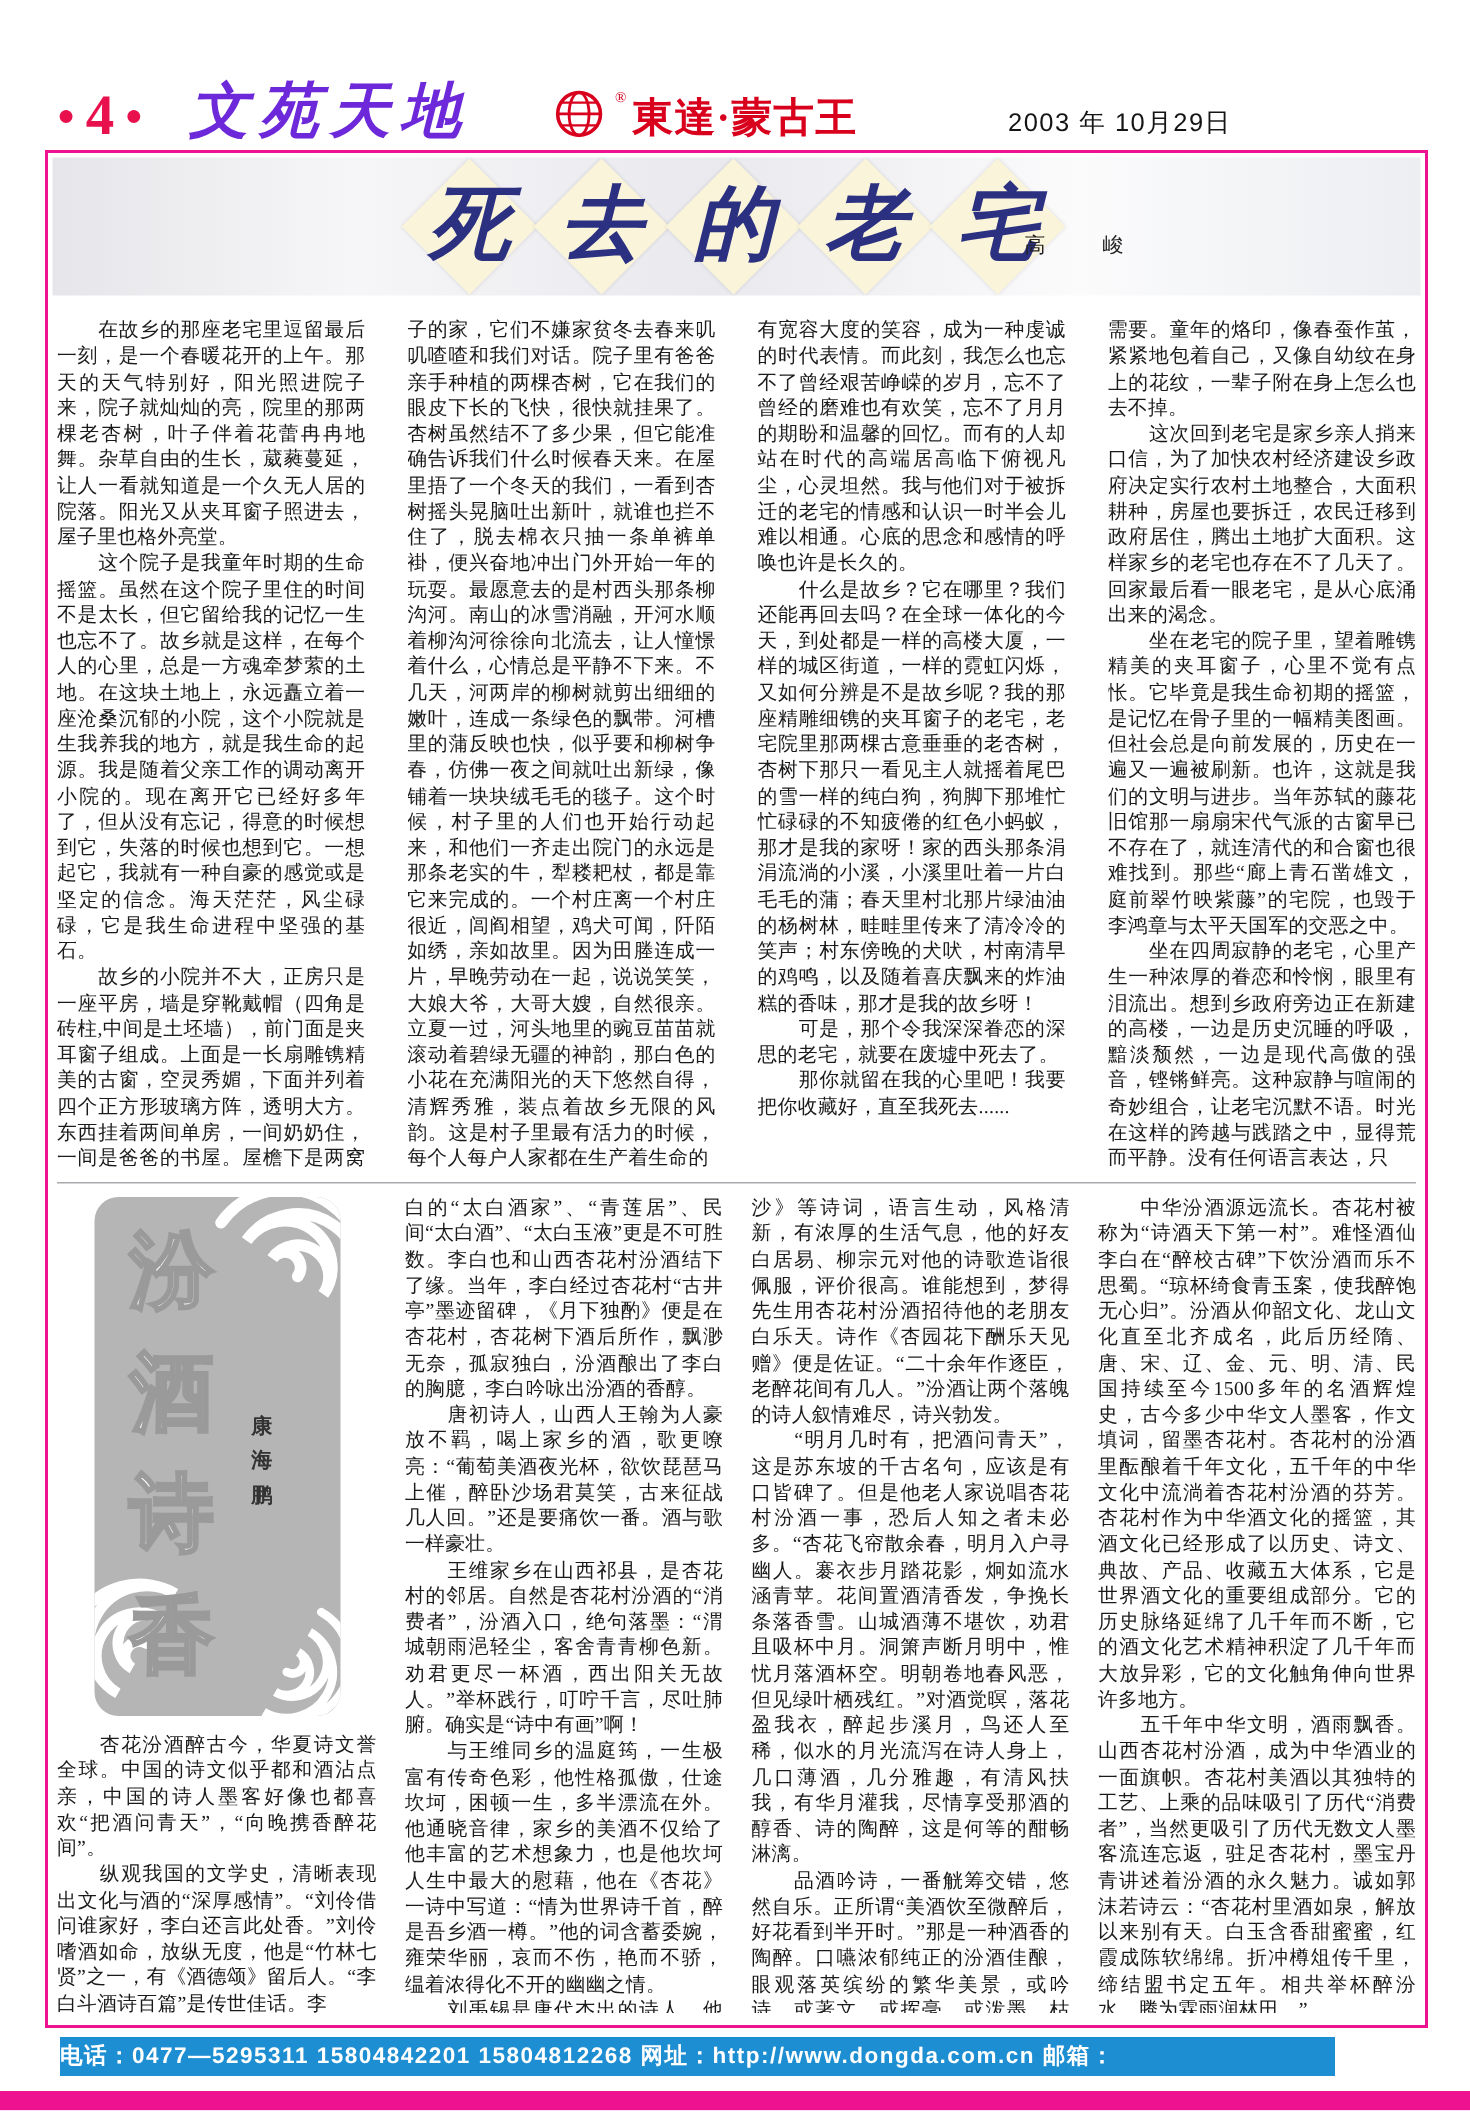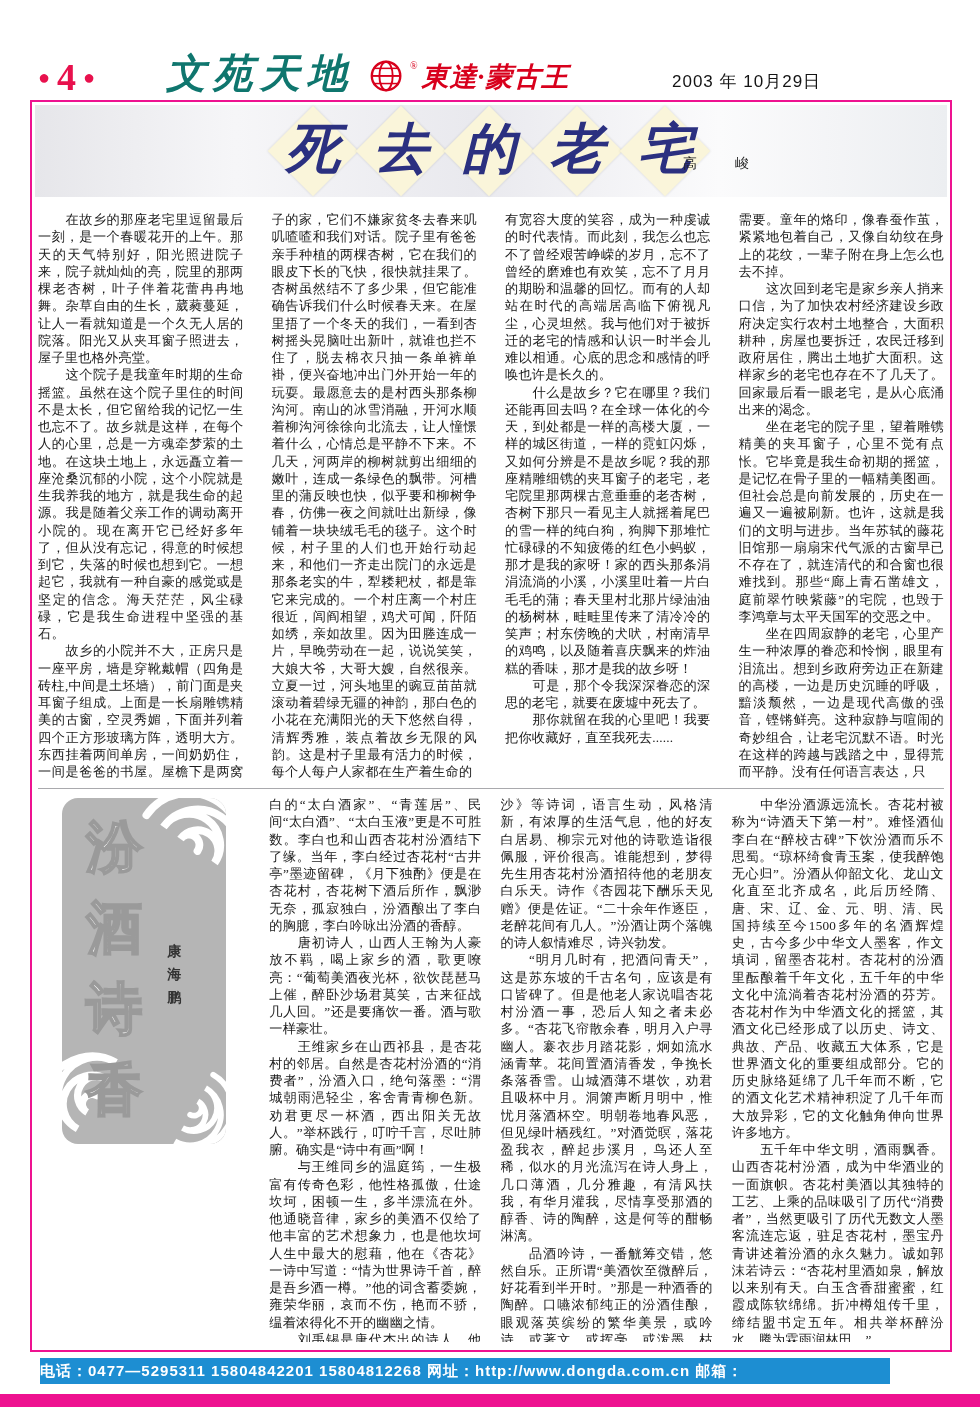--- a/index.html
+++ b/index.html
@@ -3,24 +3,24 @@
 <meta charset="utf-8">
 <style>
   html,body{margin:0;padding:0;background:#fff;}
   .page{position:relative;width:980px;height:1407px;background:#fff;overflow:hidden;
         font-family:"Liberation Serif","DejaVu Serif",serif;}
   
   .hdr-pagenum{position:absolute;left:38px;top:58px;color:#e8114d;display:flex;align-items:center;gap:7px;}
   .hdr-pagenum .dot{font-size:20px;line-height:20px;}
   .hdr-pagenum .num{font-size:38px;font-weight:bold;line-height:38px;}
   .hdr-title{position:absolute;left:126px;top:52px;font-size:40px;font-weight:bold;font-style:italic;
-             color:#0f766e;letter-spacing:7px;line-height:44px;margin-left:40px;}
+             color:#6d28d9;letter-spacing:7px;line-height:44px;}
   .hdr-brand{position:absolute;left:368px;top:56px;display:flex;align-items:center;gap:4px;color:#d8001c;}
   .hdr-brand .reg{font-size:10px;vertical-align:top;position:relative;top:-12px;}
-  .hdr-brand .brand-text{font-size:27px;font-weight:bold;font-style:italic;letter-spacing:1px;line-height:30px;}
+  .hdr-brand .brand-text{font-size:27px;font-weight:bold;letter-spacing:1px;line-height:30px;}
   .hdr-date{position:absolute;left:672px;top:70px;font-size:17px;color:#141414;
             font-family:"Liberation Sans","DejaVu Sans",sans-serif;letter-spacing:1px;}
   
   .frame{position:absolute;left:30px;top:100px;width:918px;height:1248px;border:2px solid #ee1290;background:#fff;}
   
   .title-band{position:relative;margin:3px 3px 0 3px;height:92px;
               background:linear-gradient(90deg,#e6e6ea 0%,#f6f6f8 22%,#e9e9ee 48%,#fbfbfc 75%,#eceef1 100%);}
   .title-unit{position:absolute;top:1px;width:90px;height:90px;}
   .title-unit .diamond{position:absolute;left:13px;top:13px;width:64px;height:64px;
               background:#faf5da;transform:rotate(45deg);box-shadow:0 0 3px rgba(0,0,0,.12);}
@@ -140,20 +140,22 @@
             <span class="vch">酒</span>
             <span class="vch">诗</span>
             <span class="vch">香</span>
           </div>
           <div class="a2-author">
             <span>康</span>
             <span>海</span>
             <span>鹏</span>
           </div>
         </div>
+        <div class="col-text">　　杏花汾酒醉古今，华夏诗文誉全球。中国的诗文似乎都和酒沾点亲，中国的诗人墨客好像也都喜欢“把酒问青天”，“向晚携香醉花间”。
+　　纵观我国的文学史，清晰表现出文化与酒的“深厚感情”。“刘伶借问谁家好，李白还言此处香。”刘伶嗜酒如命，放纵无度，他是“竹林七贤”之一，有《酒德颂》留后人。“李白斗酒诗百篇”是传世佳话。李</div>
       </div>
       <div class="col-text">白的“太白酒家”、“青莲居”、民间“太白酒”、“太白玉液”更是不可胜数。李白也和山西杏花村汾酒结下了缘。当年，李白经过杏花村“古井亭”墨迹留碑，《月下独酌》便是在杏花村，杏花树下酒后所作，飘渺无奈，孤寂独白，汾酒酿出了李白的胸臆，李白吟咏出汾酒的香醇。
 　　唐初诗人，山西人王翰为人豪放不羁，喝上家乡的酒，歌更嘹亮：“葡萄美酒夜光杯，欲饮琵琶马上催，醉卧沙场君莫笑，古来征战几人回。”还是要痛饮一番。酒与歌一样豪壮。
 　　王维家乡在山西祁县，是杏花村的邻居。自然是杏花村汾酒的“消费者”，汾酒入口，绝句落墨：“渭城朝雨浥轻尘，客舍青青柳色新。劝君更尽一杯酒，西出阳关无故人。”举杯践行，叮咛千言，尽吐肺腑。确实是“诗中有画”啊！
 　　与王维同乡的温庭筠，一生极富有传奇色彩，他性格孤傲，仕途坎坷，困顿一生，多半漂流在外。他通晓音律，家乡的美酒不仅给了他丰富的艺术想象力，也是他坎坷人生中最大的慰藉，他在《杏花》一诗中写道：“情为世界诗千首，醉是吾乡酒一樽。”他的词含蓄委婉，雍荣华丽，哀而不伤，艳而不骄，缊着浓得化不开的幽幽之情。
 　　刘禹锡是唐代杰出的诗人。他的《竹枝词》、《杨柳词》、《浪淘</div>
       <div class="col-text">沙》等诗词，语言生动，风格清新，有浓厚的生活气息，他的好友白居易、柳宗元对他的诗歌造诣很佩服，评价很高。谁能想到，梦得先生用杏花村汾酒招待他的老朋友白乐天。诗作《杏园花下酬乐天见赠》便是佐证。“二十余年作逐臣，老醉花间有几人。”汾酒让两个落魄的诗人叙情难尽，诗兴勃发。
 　　“明月几时有，把酒问青天”，这是苏东坡的千古名句，应该是有口皆碑了。但是他老人家说唱杏花村汾酒一事，恐后人知之者未必多。“杏花飞帘散余春，明月入户寻幽人。褰衣步月踏花影，炯如流水涵青苹。花间置酒清香发，争挽长条落香雪。山城酒薄不堪饮，劝君且吸杯中月。洞箫声断月明中，惟忧月落酒杯空。明朝卷地春风恶，但见绿叶栖残红。”对酒觉暝，落花盈我衣，醉起步溪月，鸟还人至稀，似水的月光流泻在诗人身上，几口薄酒，几分雅趣，有清风扶我，有华月灌我，尽情享受那酒的醇香、诗的陶醉，这是何等的酣畅淋漓。
 　　品酒吟诗，一番觥筹交错，悠然自乐。正所谓“美酒饮至微醉后，好花看到半开时。”那是一种酒香的陶醉。口嚥浓郁纯正的汾酒佳酿，眼观落英缤纷的繁华美景，或吟诗，或著文，或挥毫，或泼墨。枯燥乏味的人生，有了美酒的调剂，变得妙趣横生，人的精神也随之焕然一新。</div>
       <div class="col-text">　　中华汾酒源远流长。杏花村被称为“诗酒天下第一村”。难怪酒仙李白在“醉校古碑”下饮汾酒而乐不思蜀。“琼杯绮食青玉案，使我醉饱无心归”。汾酒从仰韶文化、龙山文化直至北齐成名，此后历经隋、唐、宋、辽、金、元、明、清、民国持续至今1500多年的名酒辉煌史，古今多少中华文人墨客，作文填词，留墨杏花村。杏花村的汾酒里酝酿着千年文化，五千年的中华文化中流淌着杏花村汾酒的芬芳。杏花村作为中华酒文化的摇篮，其酒文化已经形成了以历史、诗文、典故、产品、收藏五大体系，它是世界酒文化的重要组成部分。它的历史脉络延绵了几千年而不断，它的酒文化艺术精神积淀了几千年而大放异彩，它的文化触角伸向世界许多地方。

